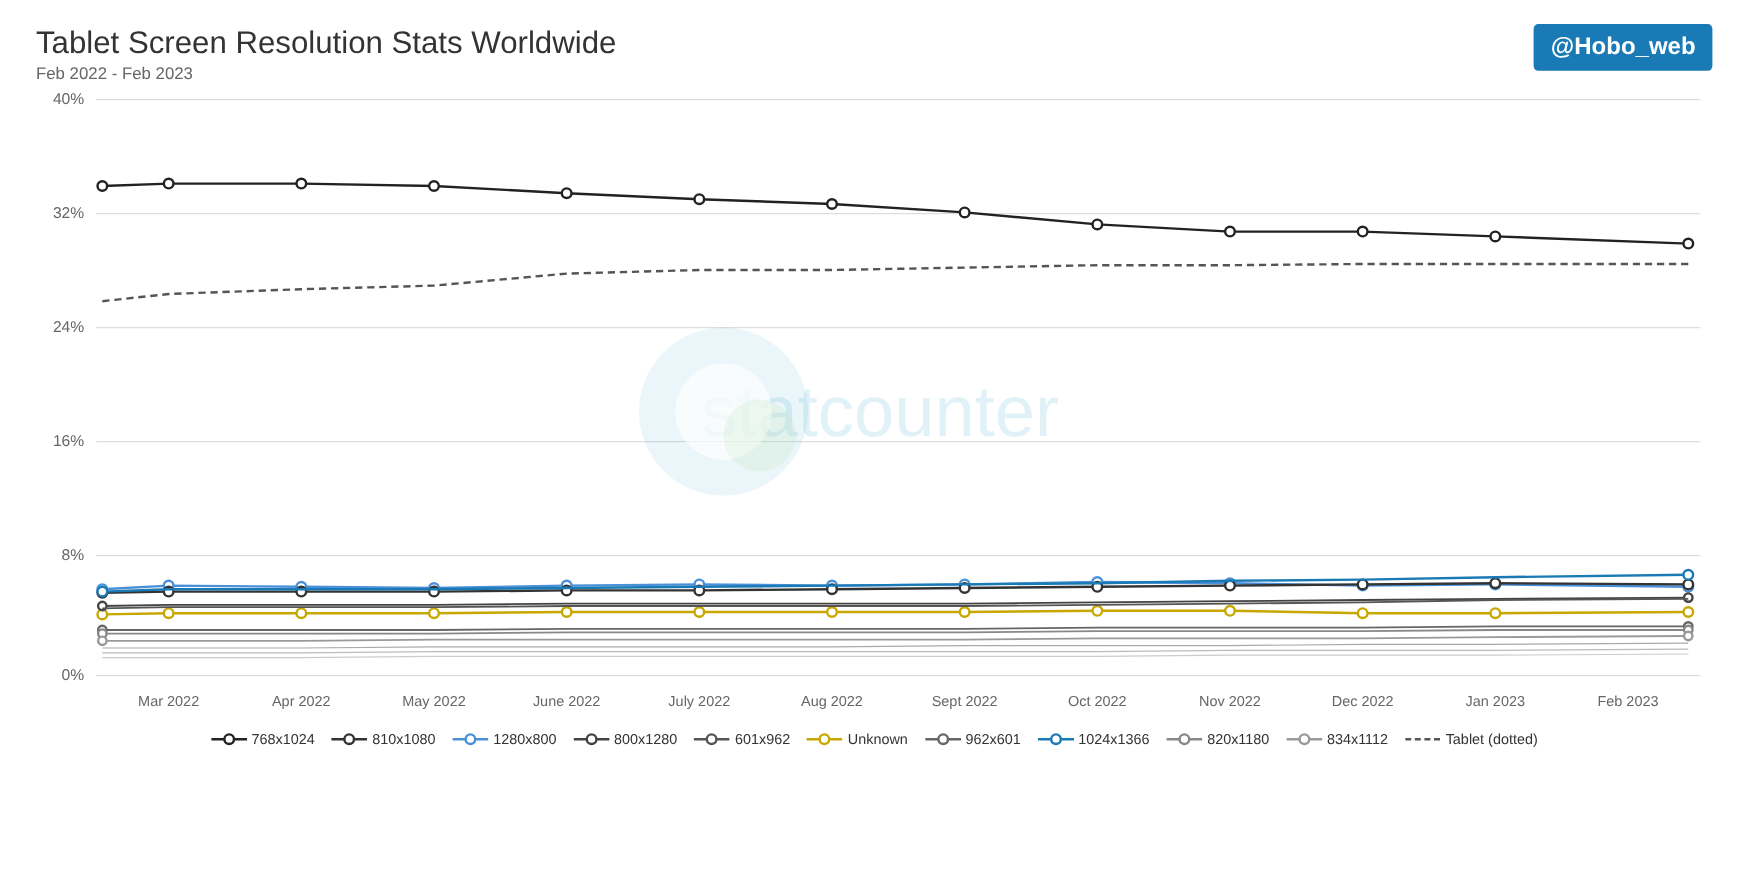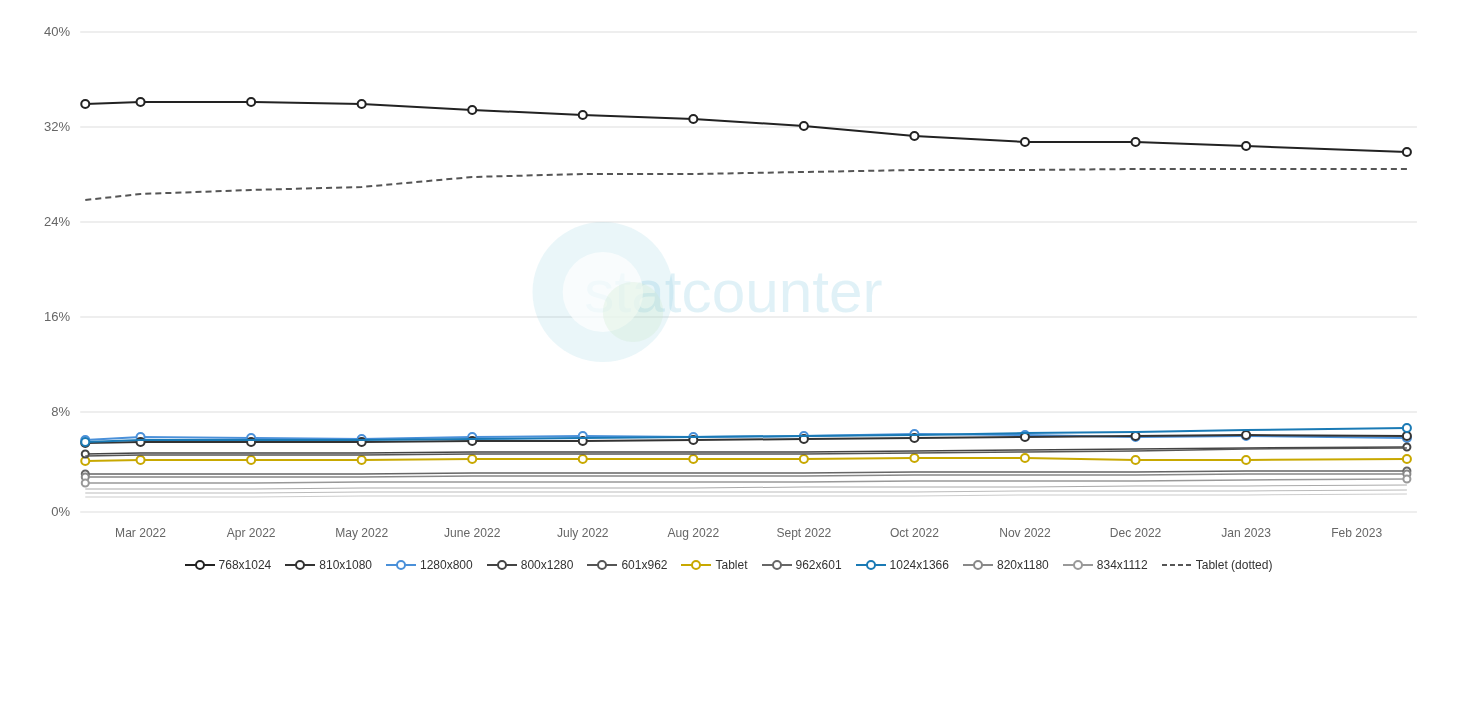--- a/index.html
+++ b/index.html
@@ -65,20 +65,27 @@
       display: flex;
       align-items: center;
       gap: 4px;
       white-space: nowrap;
     }
   </style>
 </head>
 <body>
 
 <div class="container">
+  <div class="header">
+    <div class="title-block">
+      <div class="main-title">Tablet Screen Resolution Stats Worldwide</div>
+      <div class="subtitle">Feb 2022 - Feb 2023</div>
+    </div>
+    <div class="brand-badge">@Hobo_web</div>
+  </div>
 
   <div class="chart-area">
     <svg class="chart-svg" viewBox="0 0 1390 530" preserveAspectRatio="none">
 
       <rect x="0" y="0" width="1390" height="530" fill="white"></rect>
 
       <line x1="50" y1="490" x2="1380" y2="490" stroke="#ddd" stroke-width="1"></line>
       <line x1="50" y1="390" x2="1380" y2="390" stroke="#ddd" stroke-width="1"></line>
       <line x1="50" y1="295" x2="1380" y2="295" stroke="#ddd" stroke-width="1"></line>
       <line x1="50" y1="200" x2="1380" y2="200" stroke="#ddd" stroke-width="1"></line>
@@ -236,21 +243,21 @@
           <line x1="0" y1="6" x2="30" y2="6" stroke="#555" stroke-width="2"></line>
           <circle cx="15" cy="6" r="4" fill="white" stroke="#555" stroke-width="2"></circle>
         </svg>
       <span>601x962</span>
     </div>
     <div class="legend-item">
       <svg width="30" height="12">
           <line x1="0" y1="6" x2="30" y2="6" stroke="#c8a800" stroke-width="2"></line>
           <circle cx="15" cy="6" r="4" fill="white" stroke="#c8a800" stroke-width="2"></circle>
         </svg>
-      <span>Tablet</span>
+      <span>Unknown</span>
     </div>
     <div class="legend-item">
       <svg width="30" height="12">
           <line x1="0" y1="6" x2="30" y2="6" stroke="#666" stroke-width="2"></line>
           <circle cx="15" cy="6" r="4" fill="white" stroke="#666" stroke-width="2"></circle>
         </svg>
       <span>962x601</span>
     </div>
     <div class="legend-item">
       <svg width="30" height="12">

